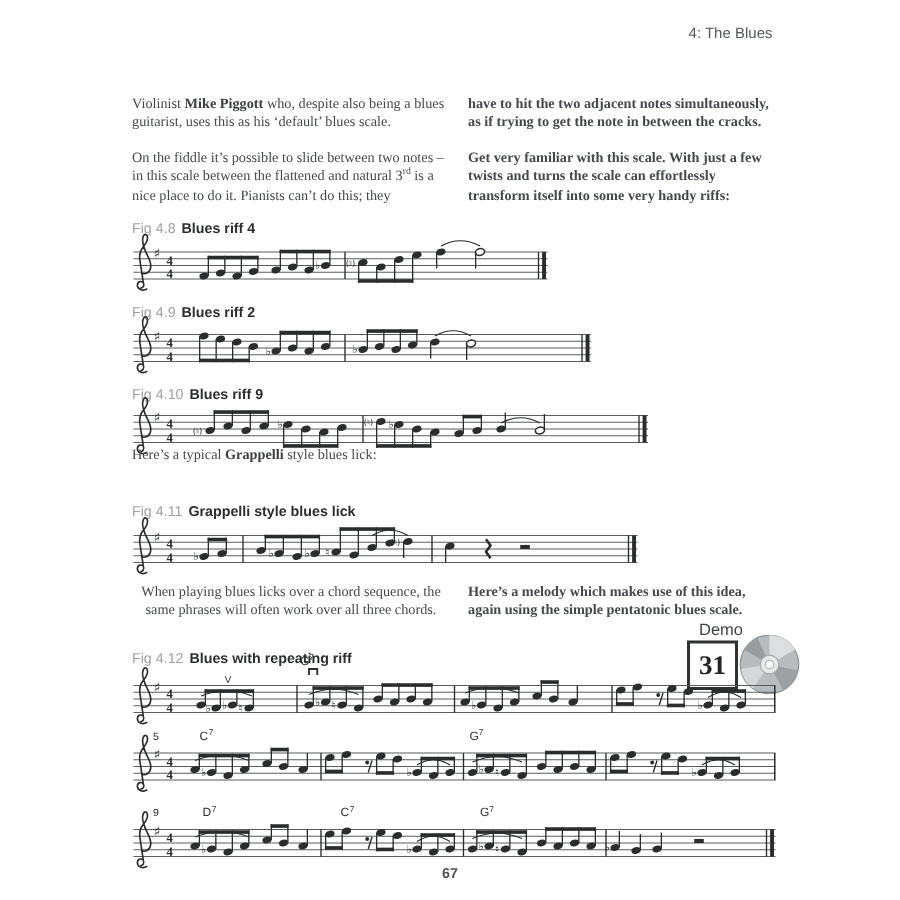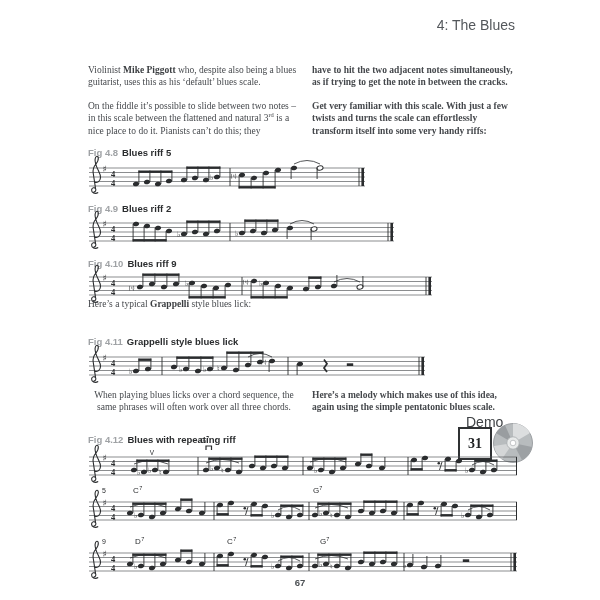--- a/index.html
+++ b/index.html
@@ -1,46 +1,46 @@
 <!DOCTYPE html>
 <html><head>
 <meta charset="utf-8">
 <style>
   html,body{margin:0;padding:0;}
   body{width:600px;height:600px;position:relative;background:#ffffff;font-family:"Liberation Serif",serif;overflow:hidden;}
   .abs{position:absolute;}
-  .hdr{font-family:"Liberation Sans",sans-serif;font-size:14px;color:#53575b;}
+  .hdr{font-family:"Liberation Sans",sans-serif;font-size:10px;color:#53575b;}
   .body-par{font-size:9.5px;line-height:12.4px;color:#45484c;margin:0;}
   .body-par b{font-weight:700;color:#3b3e41;}
   .body-par sup{font-size:6.5px;vertical-align:super;line-height:0;}
   .colL{left:88px;width:212px;}
   .colR{left:312px;width:208px;font-weight:bold;}
   .figlabel{left:88px;font-family:"Liberation Sans",sans-serif;font-size:9.5px;white-space:nowrap;}
-  .figlabel .fl{color:#9fa2a5;font-weight:700;margin-right:4px;}
+  .figlabel .fl{color:#9fa2a5;font-weight:400;margin-right:4px;}
   .figlabel .ft{color:#2b2d2f;font-weight:700;}
   .mf{position:absolute;left:88px;overflow:visible;}
-  .demo-label{font-family:"Liberation Sans",sans-serif;font-size:14px;color:#3f4245;}
+  .demo-label{font-family:"Liberation Sans",sans-serif;font-size:11px;color:#3f4245;}
   .demo-box{left:458px;top:427px;width:30px;height:29px;border:2px solid #2f3133;background:#fff;
             display:flex;align-items:center;justify-content:center;
-            font-family:"Liberation Serif",serif;font-size:14px;font-weight:700;color:#212325;}
+            font-family:"Liberation Serif",serif;font-size:18px;font-weight:700;color:#212325;}
   .pagenum{left:0;top:577px;width:600px;text-align:center;
            font-family:"Liberation Sans",sans-serif;font-size:9.5px;font-weight:700;color:#4c5054;}
 </style>
 </head>
 <body>
 
 <div class="abs hdr" style="right:85px;top:17px;">4: The Blues</div>
 
 <p class="abs body-par colL" style="top:64px;"><span>Violinist </span><b>Mike Piggott</b><span> who, despite also being a blues guitarist, uses this as his ‘default’ blues scale.</span></p>
 <p class="abs body-par colR" style="top:64px;"><span>have to hit the two adjacent notes simultaneously, as if trying to get the note in between the cracks.</span></p>
 <p class="abs body-par colL" style="top:100px;"><span>On the fiddle it’s possible to slide between two notes – in this scale between the flattened and natural 3</span><sup>rd</sup><span> is a nice place to do it. Pianists can’t do this; they</span></p>
 <p class="abs body-par colR" style="top:100px;"><span>Get very familiar with this scale. With just a few twists and turns the scale can effortlessly transform itself into some very handy riffs:</span></p>
 
 <div class="abs figlabel" style="top:147px;">
-  <span class="fl">Fig 4.8</span><span class="ft">Blues riff 5</span>
+  <span class="fl">Fig 4.8</span><span class="ft">Blues riff 4</span>
 </div>
 <svg class="mf" style="top:146px;" width="278" height="56" viewBox="0 0 278 56">
     <line x1="1" y1="22" x2="277" y2="22" stroke="#595c5f" stroke-width="0.7"></line>
     <line x1="1" y1="26.5" x2="277" y2="26.5" stroke="#595c5f" stroke-width="0.7"></line>
     <line x1="1" y1="31" x2="277" y2="31" stroke="#595c5f" stroke-width="0.7"></line>
     <line x1="1" y1="35.5" x2="277" y2="35.5" stroke="#595c5f" stroke-width="0.7"></line>
     <line x1="1" y1="40" x2="277" y2="40" stroke="#595c5f" stroke-width="0.7"></line>
     <path d="M10.2,46.5 C6.8,48.6 3.4,46.6 3.6,43.9 C3.8,41.6 6.6,40.9 7.6,42.8 C8.5,44.5 6.9,46.2 5.6,45.8 M7.6,42.8 L5.2,27 C4.7,23.4 5.6,20.8 7.7,18.3 C9.6,16 10.6,14.2 10.3,11.9 C10,9.9 8.3,9.7 7.5,11.6 C6.5,13.9 7.2,17 8.6,20.6 C10.3,25 12.8,27.6 12.5,31.8 C12.2,35.6 8.9,37.4 6.1,36" stroke="#2a2c2e" stroke-width="1.1" fill="none"></path>
     <text x="14.5" y="26" fill="#2a2c2e" font-size="9" font-family="&quot;DejaVu Sans&quot;,sans-serif" font-weight="normal">♯</text>
     <text x="23" y="30.6" fill="#2a2c2e" font-size="8.5" font-family="&quot;Liberation Serif&quot;,serif" font-weight="bold">4</text>

